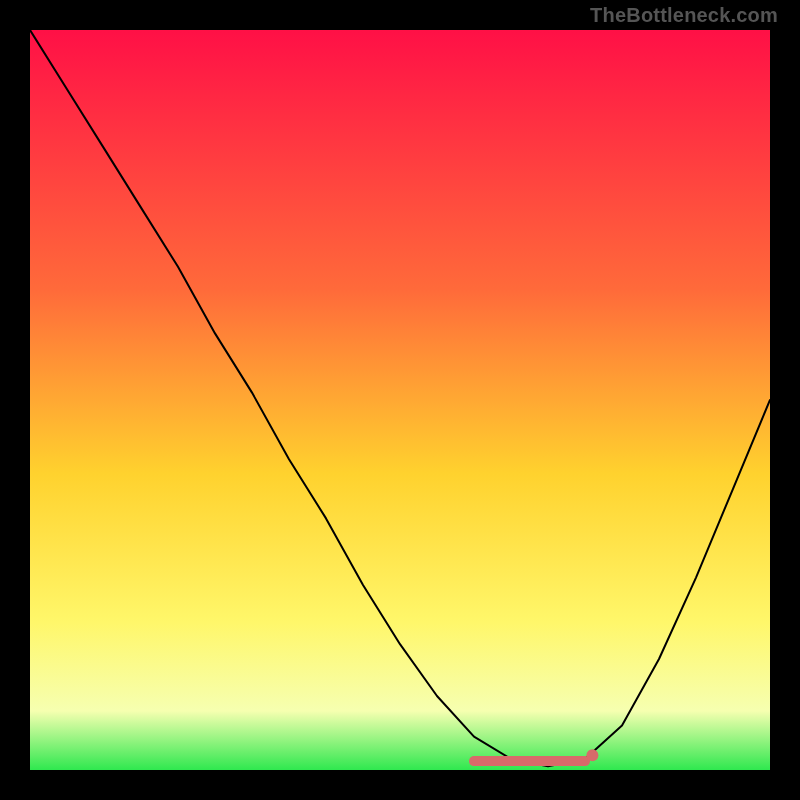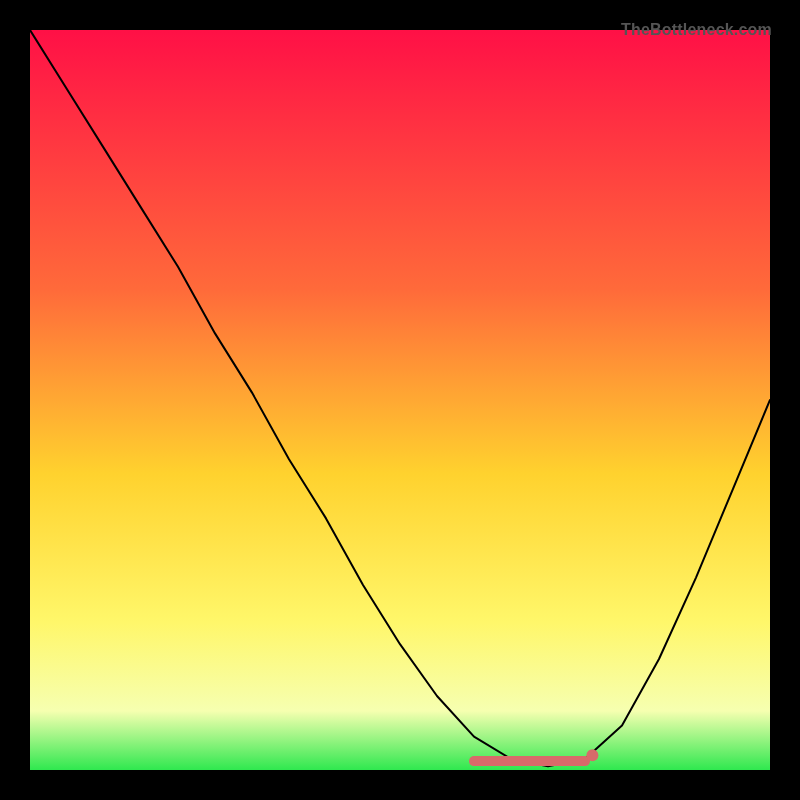--- a/index.html
+++ b/index.html
@@ -13,28 +13,27 @@
   }
   .frame {
     position: relative;
     width: 800px;
     height: 800px;
     background: #000;
   }
   .watermark {
     position: absolute;
     top: 4px;
-    right: 28px;
+    right: 22px;
     color: #555;
-    font-size: 16px;
+    font-size: 20px;
     font-weight: 600;
     letter-spacing: 0.2px;
     z-index: 5;
     user-select: none;
-    margin-top: 17px;
   }
   .plot {
     position: absolute;
     left: 30px;
     top: 30px;
     width: 740px;
     height: 740px;
   }
   .plot svg {
     display: block;

